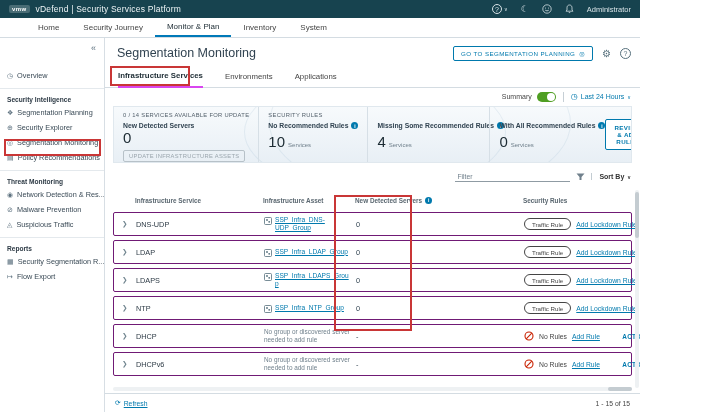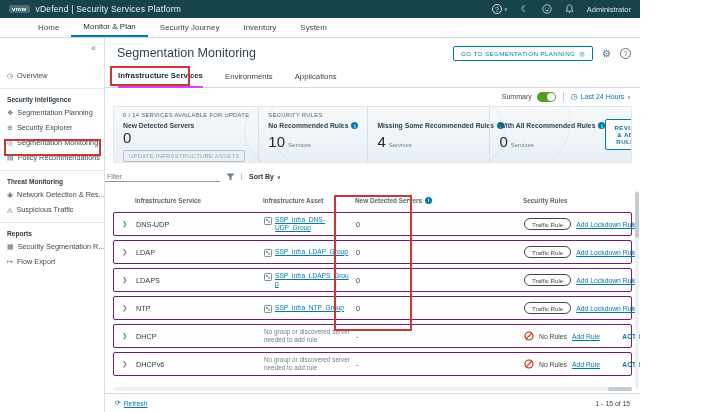--- a/index.html
+++ b/index.html
@@ -60,21 +60,21 @@
   .sec-label{font-size:6.8px;color:#314351;font-weight:bold;margin-top:2px;display:flex;align-items:center;gap:3px;white-space:nowrap}
   .big-num{font-size:15px;font-weight:300;color:#1b2a32;line-height:1.1;display:inline-block}
   .unit{font-size:6px;color:#70808c;margin-left:3px}
   .upd-btn{display:block;margin-top:3px;border:1px solid #b7c1c8;color:#9aa5ad;background:transparent;border-radius:2px;font-size:5.8px;letter-spacing:.3px;padding:2px 5px;font-family:"Liberation Sans",sans-serif}
   .sec1{width:170px}.sec2{width:120px}.sec3{width:122px}
   .sec4{flex:1;display:flex;justify-content:space-between}
   .review-btn{align-self:center;margin-right:2px;font-size:6.2px;font-weight:bold;padding:4px 8px}
   .info{display:inline-flex;width:7px;height:7px;border-radius:50%;background:#0079ad;color:#fff;font-size:5px;align-items:center;justify-content:center;flex:0 0 auto}
 
   
-  .filter-row{display:flex;justify-content:flex-start;align-items:center;height:27px;padding-right:9px;gap:6px}
+  .filter-row{display:flex;justify-content:flex-end;align-items:center;height:27px;padding-right:9px;gap:6px}
   .filter-input{width:115px;border:none;border-bottom:1px solid #8f9ba3;background:transparent;font-size:6.8px;color:#454545;padding:1px 2px;outline:none;font-family:"Liberation Sans",sans-serif}
   .filter-input::placeholder{color:#70808c}
   .sort{border-left:1px solid #c3ccd2;padding-left:7px;font-size:7px;color:#333;font-weight:bold;display:inline-flex;gap:3px;align-items:center;cursor:pointer}
 
   
   .grid-cols{display:grid;grid-template-columns:22px 128px 92px 168px 1fr 64px;align-items:center}
   .table-head{height:20px;margin:0 8px;font-size:6.4px;color:#5a6770;font-weight:bold}
   .table-head .hcell{display:flex;align-items:center;gap:3px;white-space:nowrap}
   .rows{margin:2px 8px 0;display:flex;flex-direction:column;gap:4px}
   .trow{height:24px;background:#fff;border:1px solid #701a75;border-radius:2px;font-size:7.3px;color:#314351}
@@ -137,22 +137,22 @@
           <path d="M4.5 1 C2.8 1 2 2.3 2 3.8 L2 6 L1 7.2 L8 7.2 L7 6 L7 3.8 C7 2.3 6.2 1 4.5 1 Z" fill="none" stroke="#d7e2e6" stroke-width="0.8"></path>
           <path d="M3.6 8 a1 1 0 0 0 1.8 0" fill="none" stroke="#d7e2e6" stroke-width="0.8"></path>
         </svg>
       </span>
       <span class="usr">Administrator</span>
     </div>
   </header>
 
   <nav class="mainnav">
       <div class="nav-item">Home</div>
+      <div class="nav-item">Security Journey</div>
       <div class="nav-item active">Monitor &amp; Plan</div>
-      <div class="nav-item">Security Journey</div>
       <div class="nav-item">Inventory</div>
       <div class="nav-item">System</div>
     </nav>
 
   <aside class="sidebar">
     <div class="collapse">
       <span>«</span>
     </div>
     <nav>
         <div class="side-item overview">
@@ -175,20 +175,24 @@
         </div>
         <div class="side-item">
           <span class="glyph">▤</span>
           <span>Policy Recommendations</span>
         </div>
         <div class="side-divider"></div>
         <div class="side-sec-title">Threat Monitoring</div>
         <div class="side-item">
           <span class="glyph">◉</span>
           <span>Network Detection &amp; Res...</span>
+        </div>
+        <div class="side-item">
+          <span class="glyph">⊘</span>
+          <span>Malware Prevention</span>
         </div>
         <div class="side-item">
           <span class="glyph">◬</span>
           <span>Suspicious Traffic</span>
         </div>
         <div class="side-divider"></div>
         <div class="side-sec-title">Reports</div>
         <div class="side-item">
           <span class="glyph">▦</span>
           <span>Security Segmentation R...</span>

